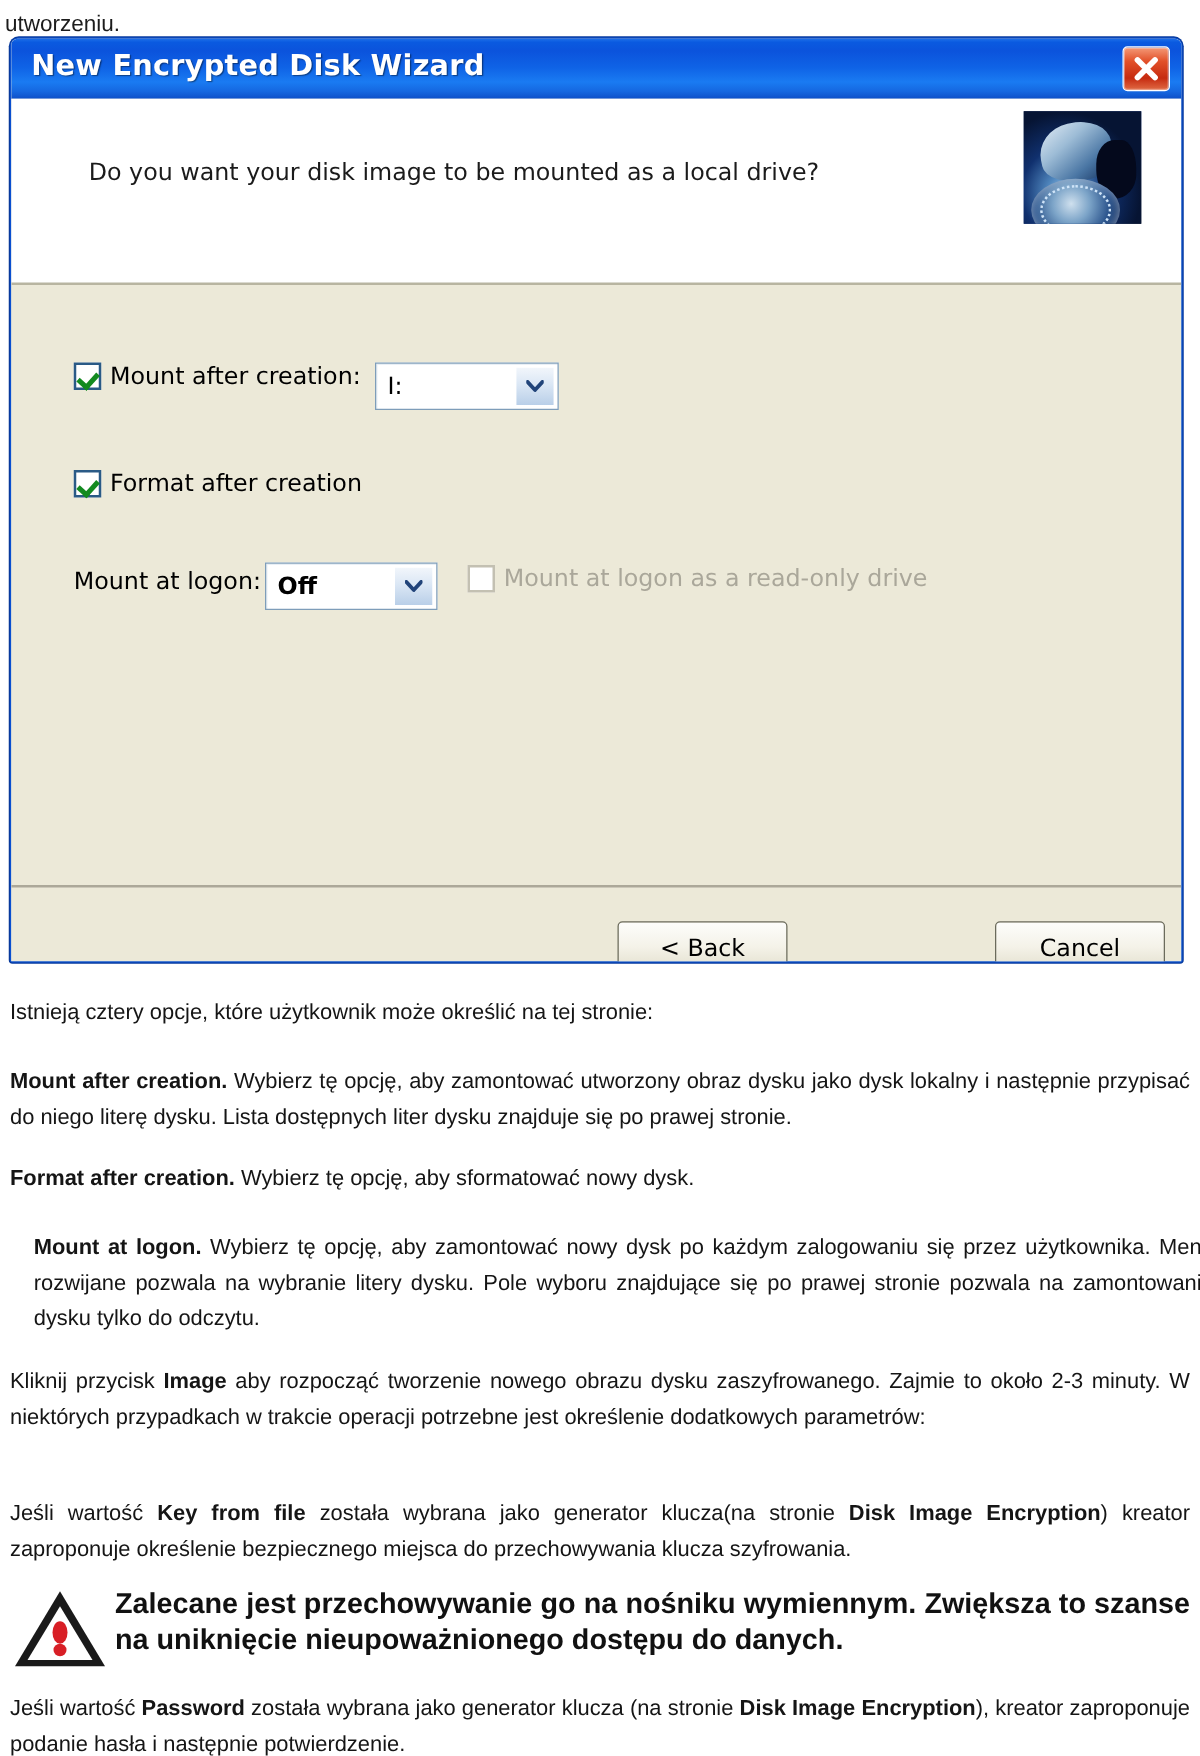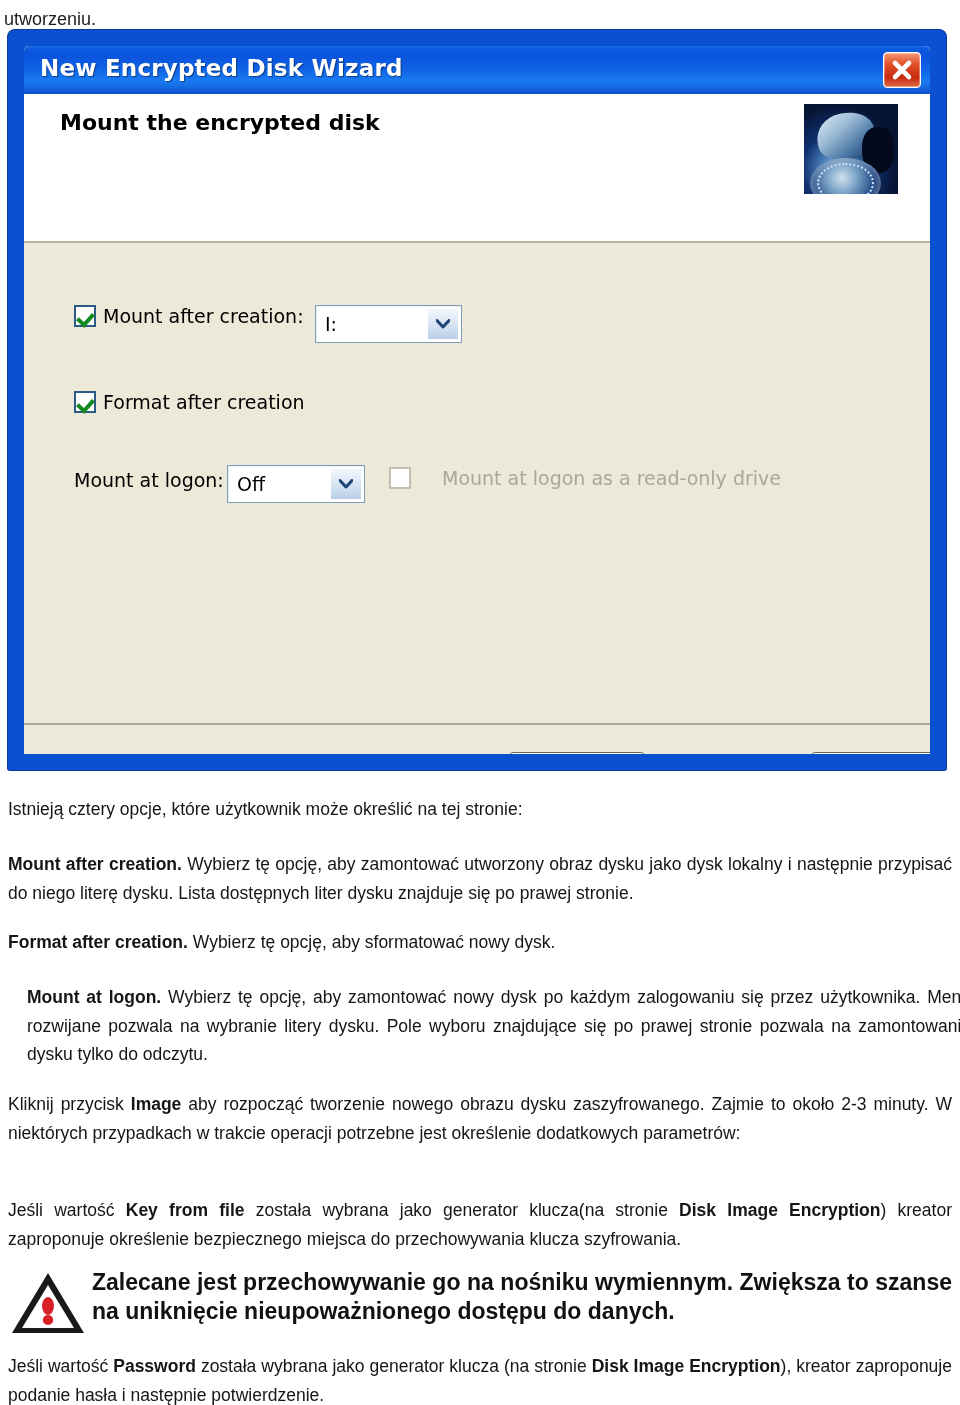--- a/index.html
+++ b/index.html
@@ -45,21 +45,21 @@
   
   .dialog {
     position: absolute;
     left: 8px;
     top: 30px;
     width: 938px;
     height: 740px;
     background: #0a50d0;
     border-radius: 7px 7px 2px 2px;
     box-sizing: border-box;
-    padding: 16px;
+    padding: 1px;
     box-shadow: 0 0 0 1px #083a9c;
   }
   .dialog-inner {
     position: relative;
     width: 100%;
     height: 100%;
     background: #ece9d8;
     border-radius: 5px 5px 0 0;
     overflow: hidden;
   }
@@ -304,21 +304,21 @@
     <div class="titlebar">
       <div class="title-text">New Encrypted Disk Wizard</div>
       <div class="close-btn">
         <svg width="26" height="26" viewBox="0 0 26 26">
           <path d="M6 6 L20 20 M20 6 L6 20" stroke="#ffffff" stroke-width="4.6" stroke-linecap="round" fill="none"></path>
         </svg>
       </div>
     </div>
 
     <div class="dlg-header">
-      <div class="hdr-title">Mount the encrypted disk</div>
+      <div class="hdr-sub">Do you want your disk image to be mounted as a local drive?</div>
       <div class="hdr-image">
         <div class="vault"></div>
         <div class="shadow"></div>
         <div class="dial"></div>
       </div>
     </div>
 
     <div class="dlg-body">
 
       <div class="row" style="left:50px; top:62px;">
@@ -335,30 +335,30 @@
       </div>
 
       <div class="row" style="left:50px; top:148px;">
         <span class="cb checked"></span>
         <span class="cb-label">Format after creation</span>
       </div>
 
       <div class="row" style="left:50px; top:226px;">
         <span class="field-label">Mount at logon:</span>
       </div>
-      <div class="combo" style="position:absolute; left:203px; top:222px; width:138px;">
+      <div class="combo" style="position:absolute; left:203px; top:222px; width:138px;font-weight:bold;">
         <span class="val">Off</span>
         <span class="arrow">
           <svg width="14" height="10" viewBox="0 0 14 10">
             <path d="M1 1.5 L7 8 L13 1.5" stroke="#21447a" stroke-width="3" fill="none" stroke-linecap="round" stroke-linejoin="round"></path>
           </svg>
         </span>
       </div>
 
-      <div class="row" style="left:365px; top:224px;gap:24px;">
+      <div class="row" style="left:365px; top:224px;">
         <span class="cb disabled"></span>
         <span class="cb-label disabled">Mount at logon as a read-only drive</span>
       </div>
 
       <div class="sep"></div>
 
       <div class="btn" style="left:485px; top:509px; width:136px;">&lt; Back</div>
       <div class="btn" style="left:787px; top:509px; width:136px;">Cancel</div>
 
     </div>

